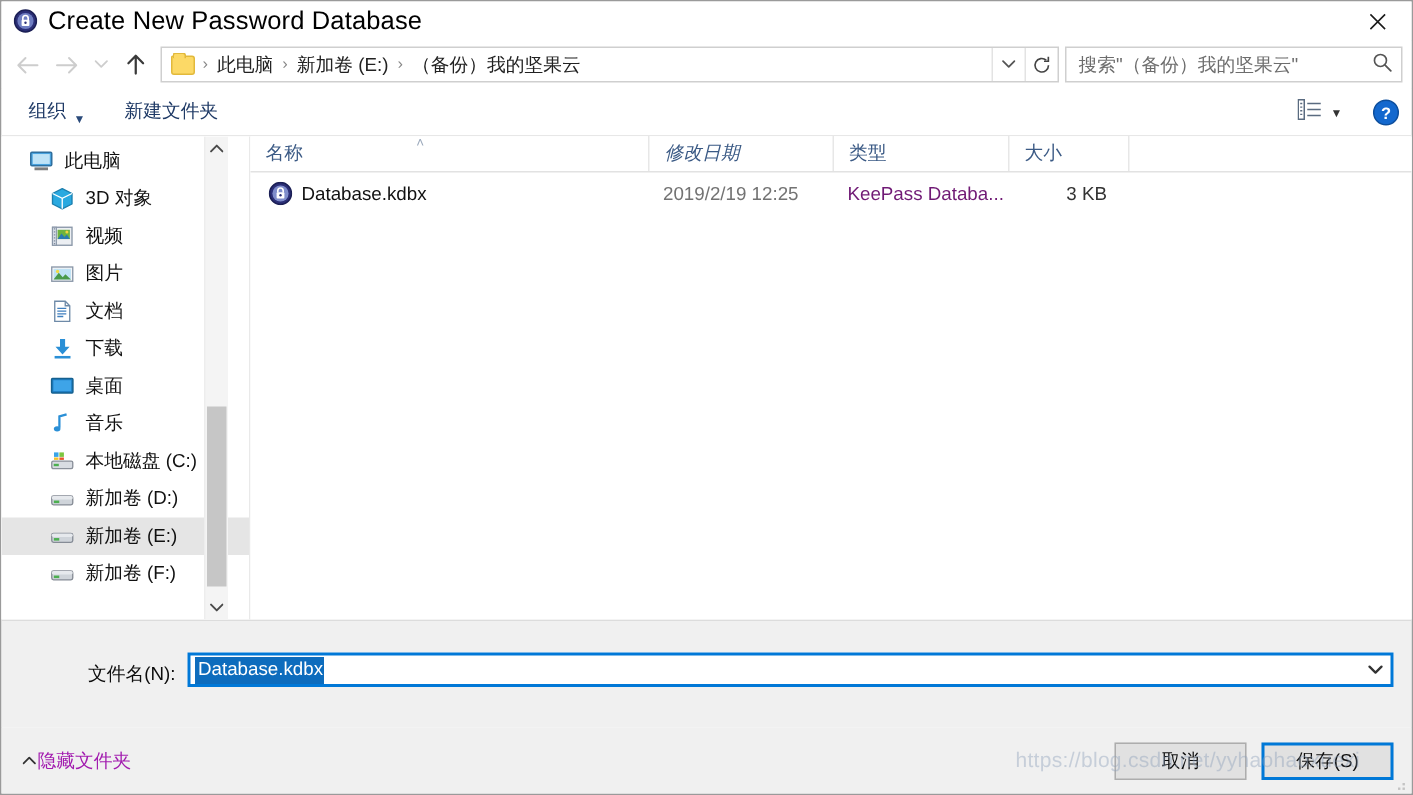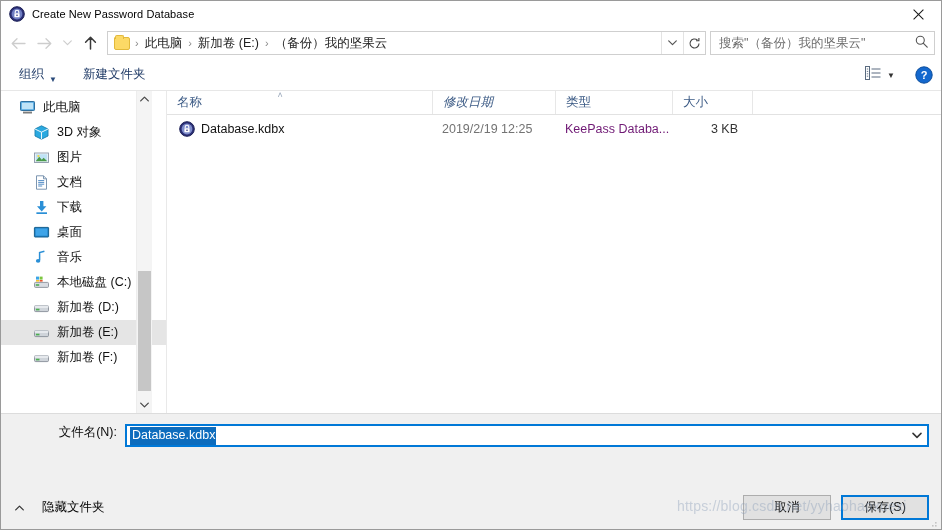--- a/index.html
+++ b/index.html
@@ -22,21 +22,21 @@
   }
 
   
   .titlebar {
     height: 26px; min-height:26px;
     display: flex; align-items: center;
     background: #ffffff;
     padding-left: 8px;
   }
   .title-icon { width: 16px; height: 16px; margin-right: 7px; flex: 0 0 auto; }
-  .title-text { font-size: 11px; color: #000; flex: 1 1 auto; letter-spacing: .1px; }
+  .title-text { font-size: 17px; color: #000; flex: 1 1 auto; letter-spacing: .1px; }
   .title-buttons { display:flex; height:26px; }
   .tb-btn {
     width: 45px; height: 26px; display:flex; align-items:center; justify-content:center;
     cursor: default;
   }
   .tb-btn svg { display:block; }
 
   
   .navbar {
     height: 32px; min-height:32px;
@@ -165,21 +165,21 @@
   .cell.type { width:117px; flex:0 0 117px; color:#701a75; }
   .cell.size { width:80px;  flex:0 0 80px; color:#333; justify-content:flex-end; padding-right:14px; padding-left:0; }
   .file-ico { width:16px; height:16px; flex:0 0 auto; }
 
   
   .formarea {
     background:#f0f0f0; border-top:1px solid #dcdcdc;
     padding: 10px 12px 0 12px;
     height: 72px; min-height:72px;
   }
-  .formrow { display:flex; align-items:flex-start; height: 34px; margin-bottom: 8px; }
+  .formrow { display:flex; align-items:flex-end; height: 34px; margin-bottom: 8px; }
   .flabel { width: 112px; flex:0 0 112px; text-align:right; padding-right:8px; font-size:12.5px; color:#0d0d0d; }
   .fieldwrap { flex:1 1 auto; height:23px; display:flex; align-items:stretch; min-width:0; }
   .fname-field {
     flex:1 1 auto; border:2px solid #0078d7; background:#fff;
     display:flex; align-items:center; padding-left:3px; min-width:0;
   }
   .fname-sel {
     background:#0d6cbd; color:#fff; font-size:12.5px; padding: 1px 1px 2px 2px; line-height:15px;
   }
   .fname-caret-box { width:24px; display:flex; align-items:center; justify-content:center; color:#222; }
@@ -189,21 +189,21 @@
   }
   .ftype-caret-box { width:24px; display:flex; align-items:center; justify-content:center; color:#222; }
 
   
   .footer {
     height: 44px; min-height:44px; background:#f0f0f0;
     display:flex; align-items:center; padding: 0 12px 0 14px;
     position:relative;
   }
   .hidefolders {
-    display:flex; align-items:center; gap:18px; font-size:12.5px; color:#000000; cursor:default;
+    display:flex; align-items:center; gap:1px; font-size:12.5px; color:#a21caf; cursor:default;
   }
   .hf-caret { color:#333; font-size:10px; }
   .footer-spacer { flex:1 1 auto; }
   .btn {
     width: 88px; height: 25px;
     display:flex; align-items:center; justify-content:center;
     font-size:12.5px; color:#0d0d0d;
     background:#e1e1e1; border:1px solid #adadad;
     cursor:default;
   }
@@ -352,20 +352,33 @@
             <svg width="17" height="17" viewBox="0 0 17 17">
               <path d="M8.5 1.8 15 5v7l-6.5 3.2L2 12V5z" fill="#2aa9e0" stroke="#1b7fae" stroke-width="0.9" stroke-linejoin="round"></path>
               <path d="M2 5l6.5 3.2L15 5" fill="none" stroke="#ffffff" stroke-width="0.9"></path>
               <path d="M8.5 8.2v7" fill="none" stroke="#ffffff" stroke-width="0.9"></path>
             </svg>
           </span>
           <span>3D 对象</span>
         </div>
 
 
+        <div class="tree-item child">
+          <span class="ti-ico">
+            <svg width="17" height="17" viewBox="0 0 17 17">
+              <rect x="2" y="2.5" width="13" height="12" fill="#eceff3" stroke="#8a97a8" stroke-width="0.9"></rect>
+              <rect x="2" y="2.5" width="2.6" height="12" fill="#d7dde6" stroke="#8a97a8" stroke-width="0.7"></rect>
+              <rect x="5.4" y="4.2" width="8.2" height="6.2" fill="#6db33f"></rect>
+              <path d="M5.4 10.4 8 6.6l2 2.4 1.5-1.6 2.1 3z" fill="#2a7ab0"></path>
+              <circle cx="11.6" cy="5.6" r="1" fill="#f5d43c"></circle>
+              <path d="M2.9 3.6h0.9M2.9 5.6h0.9M2.9 7.6h0.9M2.9 9.6h0.9M2.9 11.6h0.9M2.9 13.4h0.9" stroke="#7f8b9c" stroke-width="0.8"></path>
+            </svg>
+          </span>
+          <span>视频</span>
+        </div>
 
         <div class="tree-item child">
           <span class="ti-ico">
             <svg width="17" height="17" viewBox="0 0 17 17">
               <rect x="1.5" y="4" width="14" height="9.5" fill="#f4f6f8" stroke="#8a97a8" stroke-width="0.9"></rect>
               <rect x="2.7" y="5.2" width="11.6" height="7.1" fill="#bfe2f5"></rect>
               <path d="M2.7 12.3 6.2 7.8l2.6 3 1.8-2 3.7 3.5z" fill="#4a9a4a"></path>
               <circle cx="5.4" cy="7" r="1.1" fill="#f3d93f"></circle>
             </svg>
           </span>

